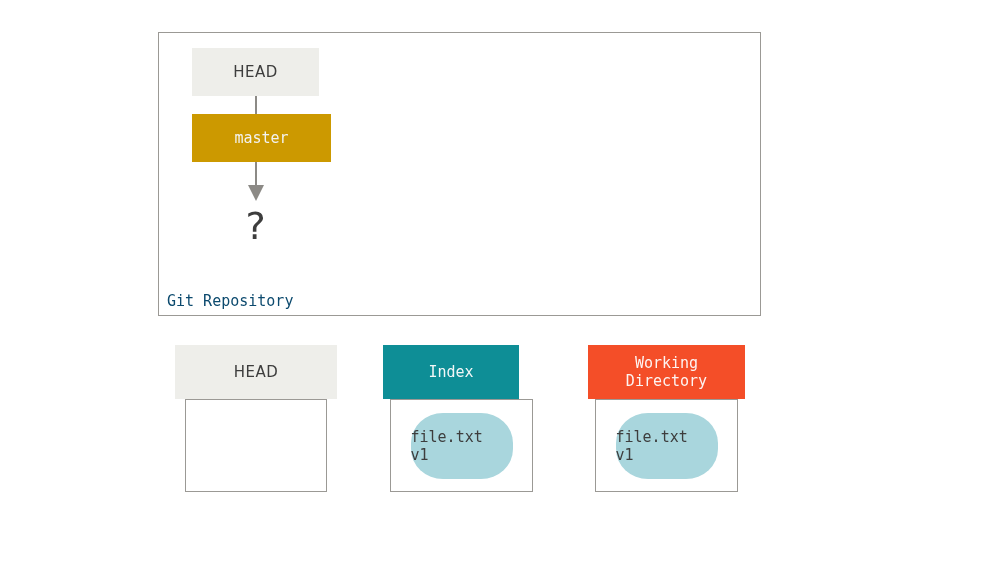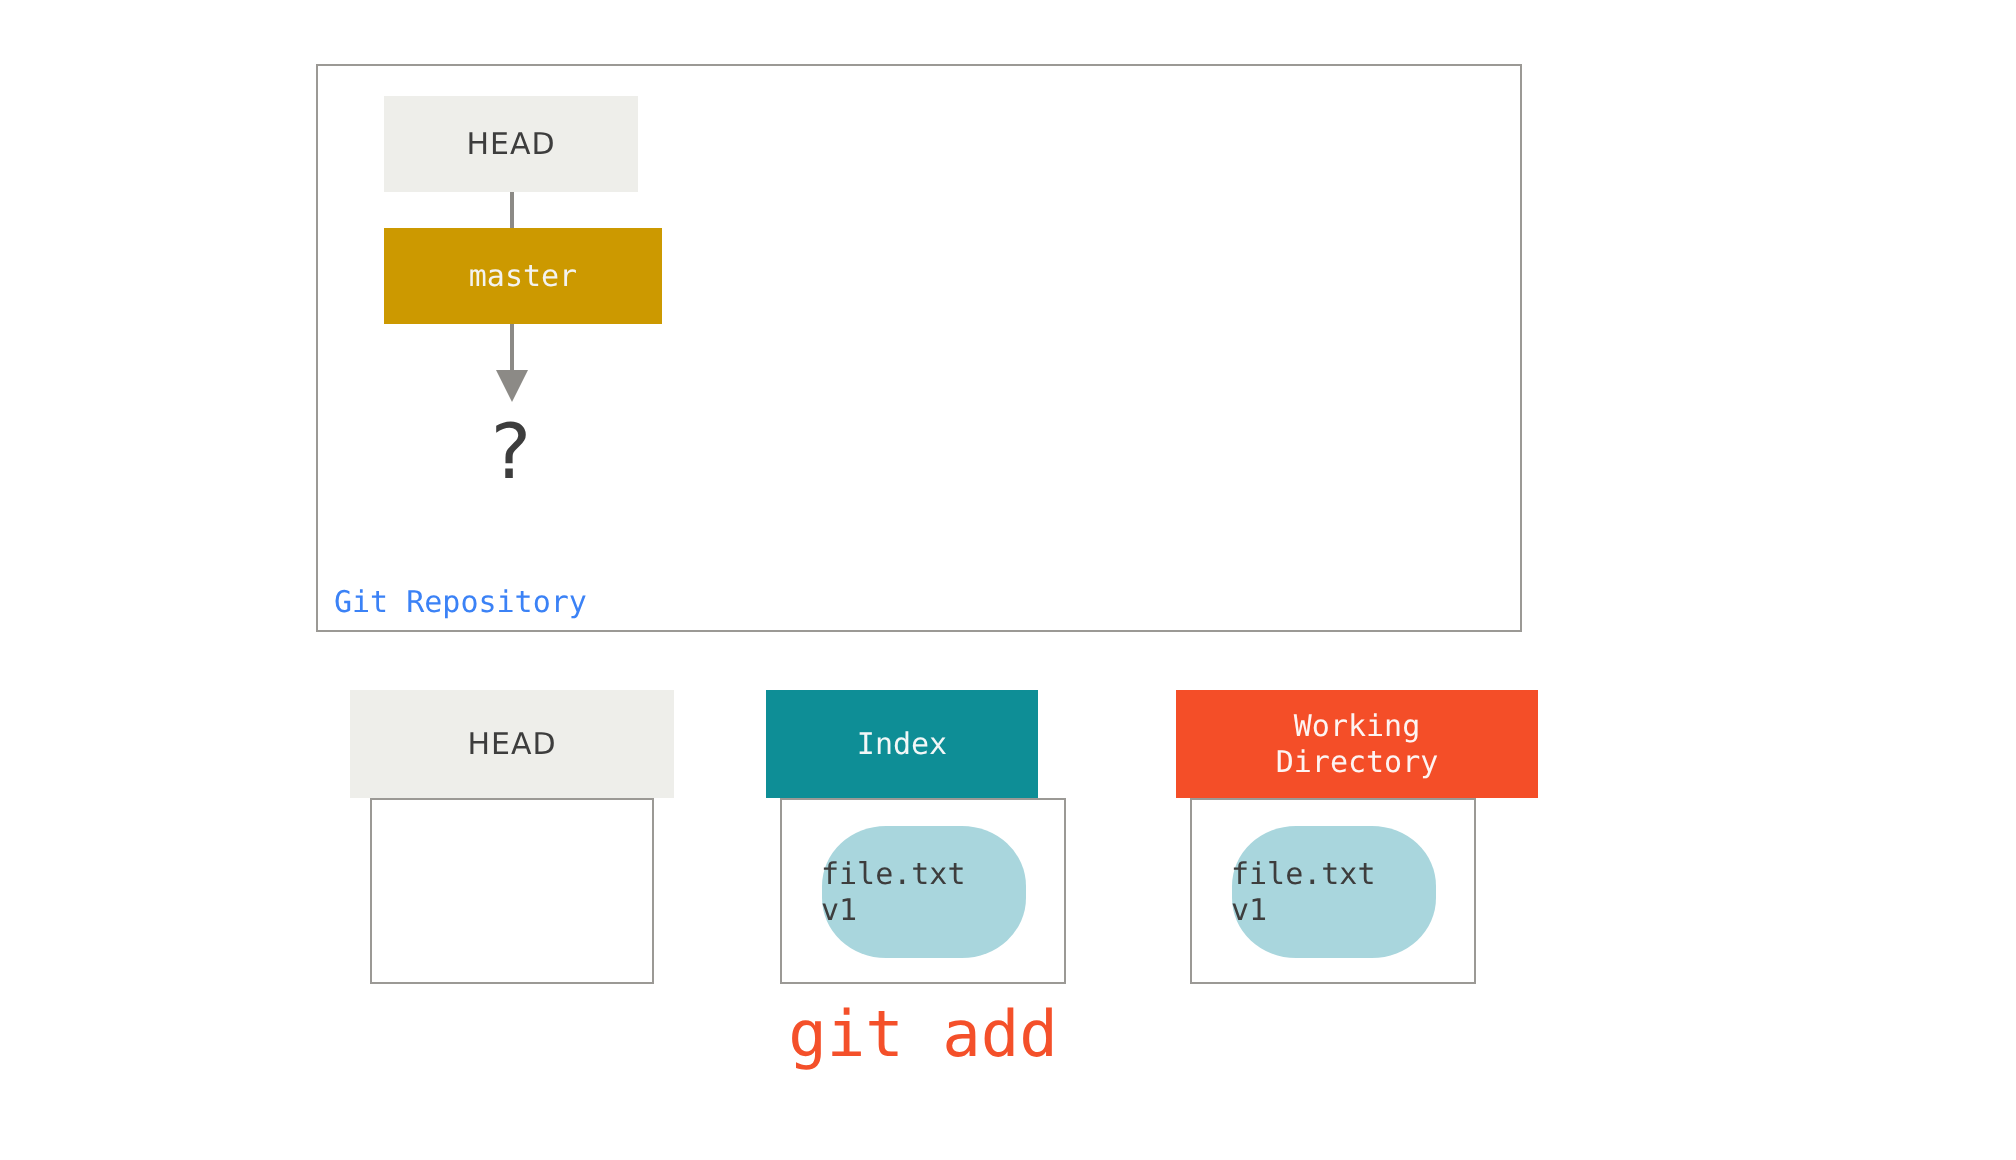--- a/index.html
+++ b/index.html
@@ -32,21 +32,21 @@
     border: 1px solid #9b9995;
     box-sizing: border-box;
     background: #ffffff;
   }
   .repo-label {
     position: absolute;
     left: 167px;
     top: 292px;
     font-family: "DejaVu Sans Mono", monospace;
     font-size: 15px;
-    color: #3b82f6;
+    color: #0c4a6e;
     white-space: nowrap;
     letter-spacing: 0px;
   }
 
   
   .repo-head-box {
     position: absolute;
     left: 192px;
     top: 48px;
     width: 127px;
@@ -180,21 +180,21 @@
   .area-index .hdr .lbl { color: #f2f7f7; }
   .area-index .body {
     left: 7px;
     width: 143px;
     height: 93px;
   }
 
   
   .area-wd { left: 588px; width: 157px; }
   .area-wd .hdr {
-    width: 181px;
+    width: 157px;
     background: #f44e28;
   }
   .area-wd .hdr .lbl { color: #fdf4f2; }
   .area-wd .body {
     left: 7px;
     width: 143px;
     height: 93px;
   }
 
   
@@ -278,15 +278,14 @@
 Directory</span>
     </div>
     <div class="body">
       <div class="blob">
         <span>file.txt</span>
         <span>v1</span>
       </div>
     </div>
   </div>
 
-  <div class="git-add">git add</div>
 
 </div>
 
 </body></html>

